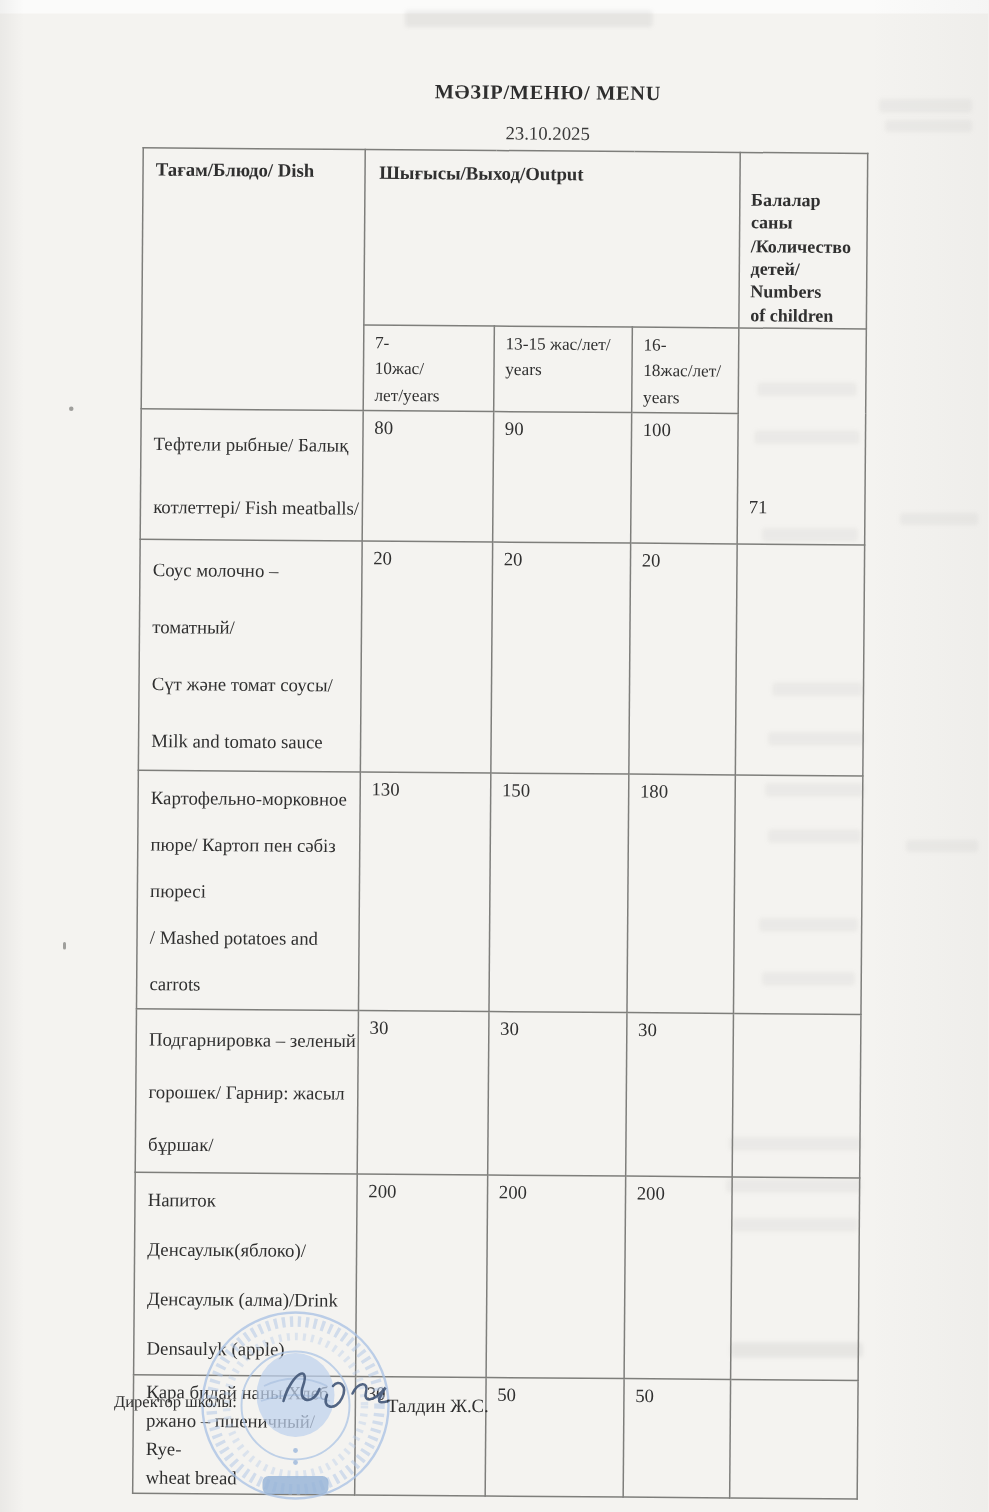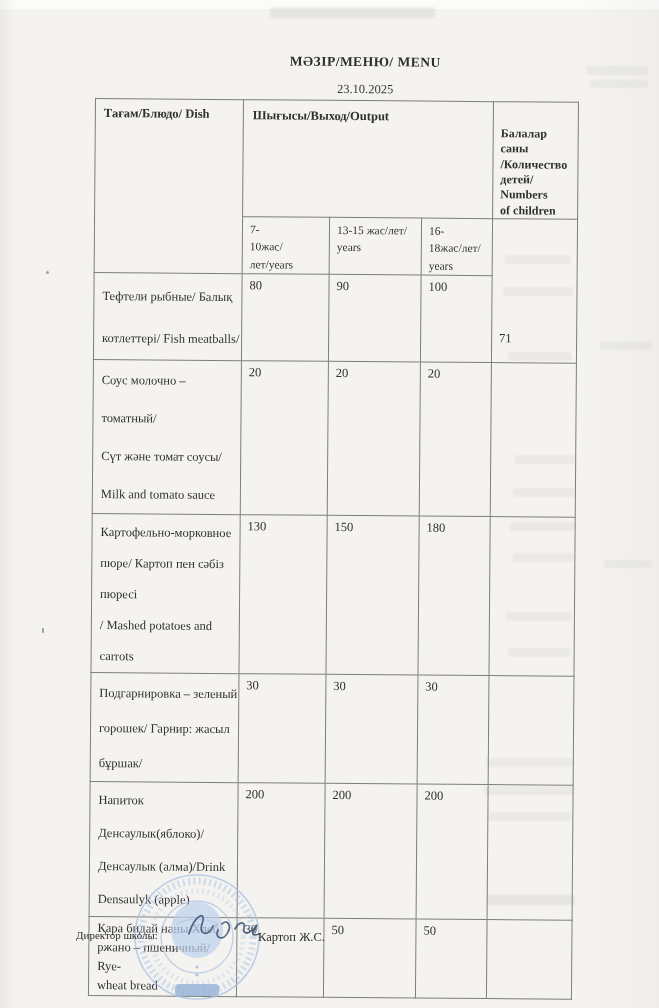--- a/index.html
+++ b/index.html
@@ -187,13 +187,13 @@
   <circle cx="71" cy="101" r="1.6" fill="#9db8dc" opacity="0.9"></circle>
   <circle cx="71" cy="109" r="1.6" fill="#9db8dc" opacity="0.9"></circle>
   <rect x="49" y="118" width="44" height="12" rx="4" fill="#8fafd6" opacity="0.85"></rect>
 </svg>
 
 <svg class="signature" viewBox="0 0 80 44">
   <path d="M6,30 C12,10 24,6 19,20 C15,31 26,33 30,22 M35,26 C31,35 41,37 45,28 C49,20 43,15 39,20 M52,25 C56,17 63,17 61,24 C59,31 66,31 74,21 C70,28 66,33 76,30" fill="none" stroke="#44597a" stroke-width="1.7" stroke-linecap="round" opacity="0.92"></path>
 </svg>
 
 <div class="footer-label">Директор школы:</div>
-<div class="footer-name">Картоп Ж.С.</div>
+<div class="footer-name">Талдин Ж.С.</div>
 
 </body></html>

